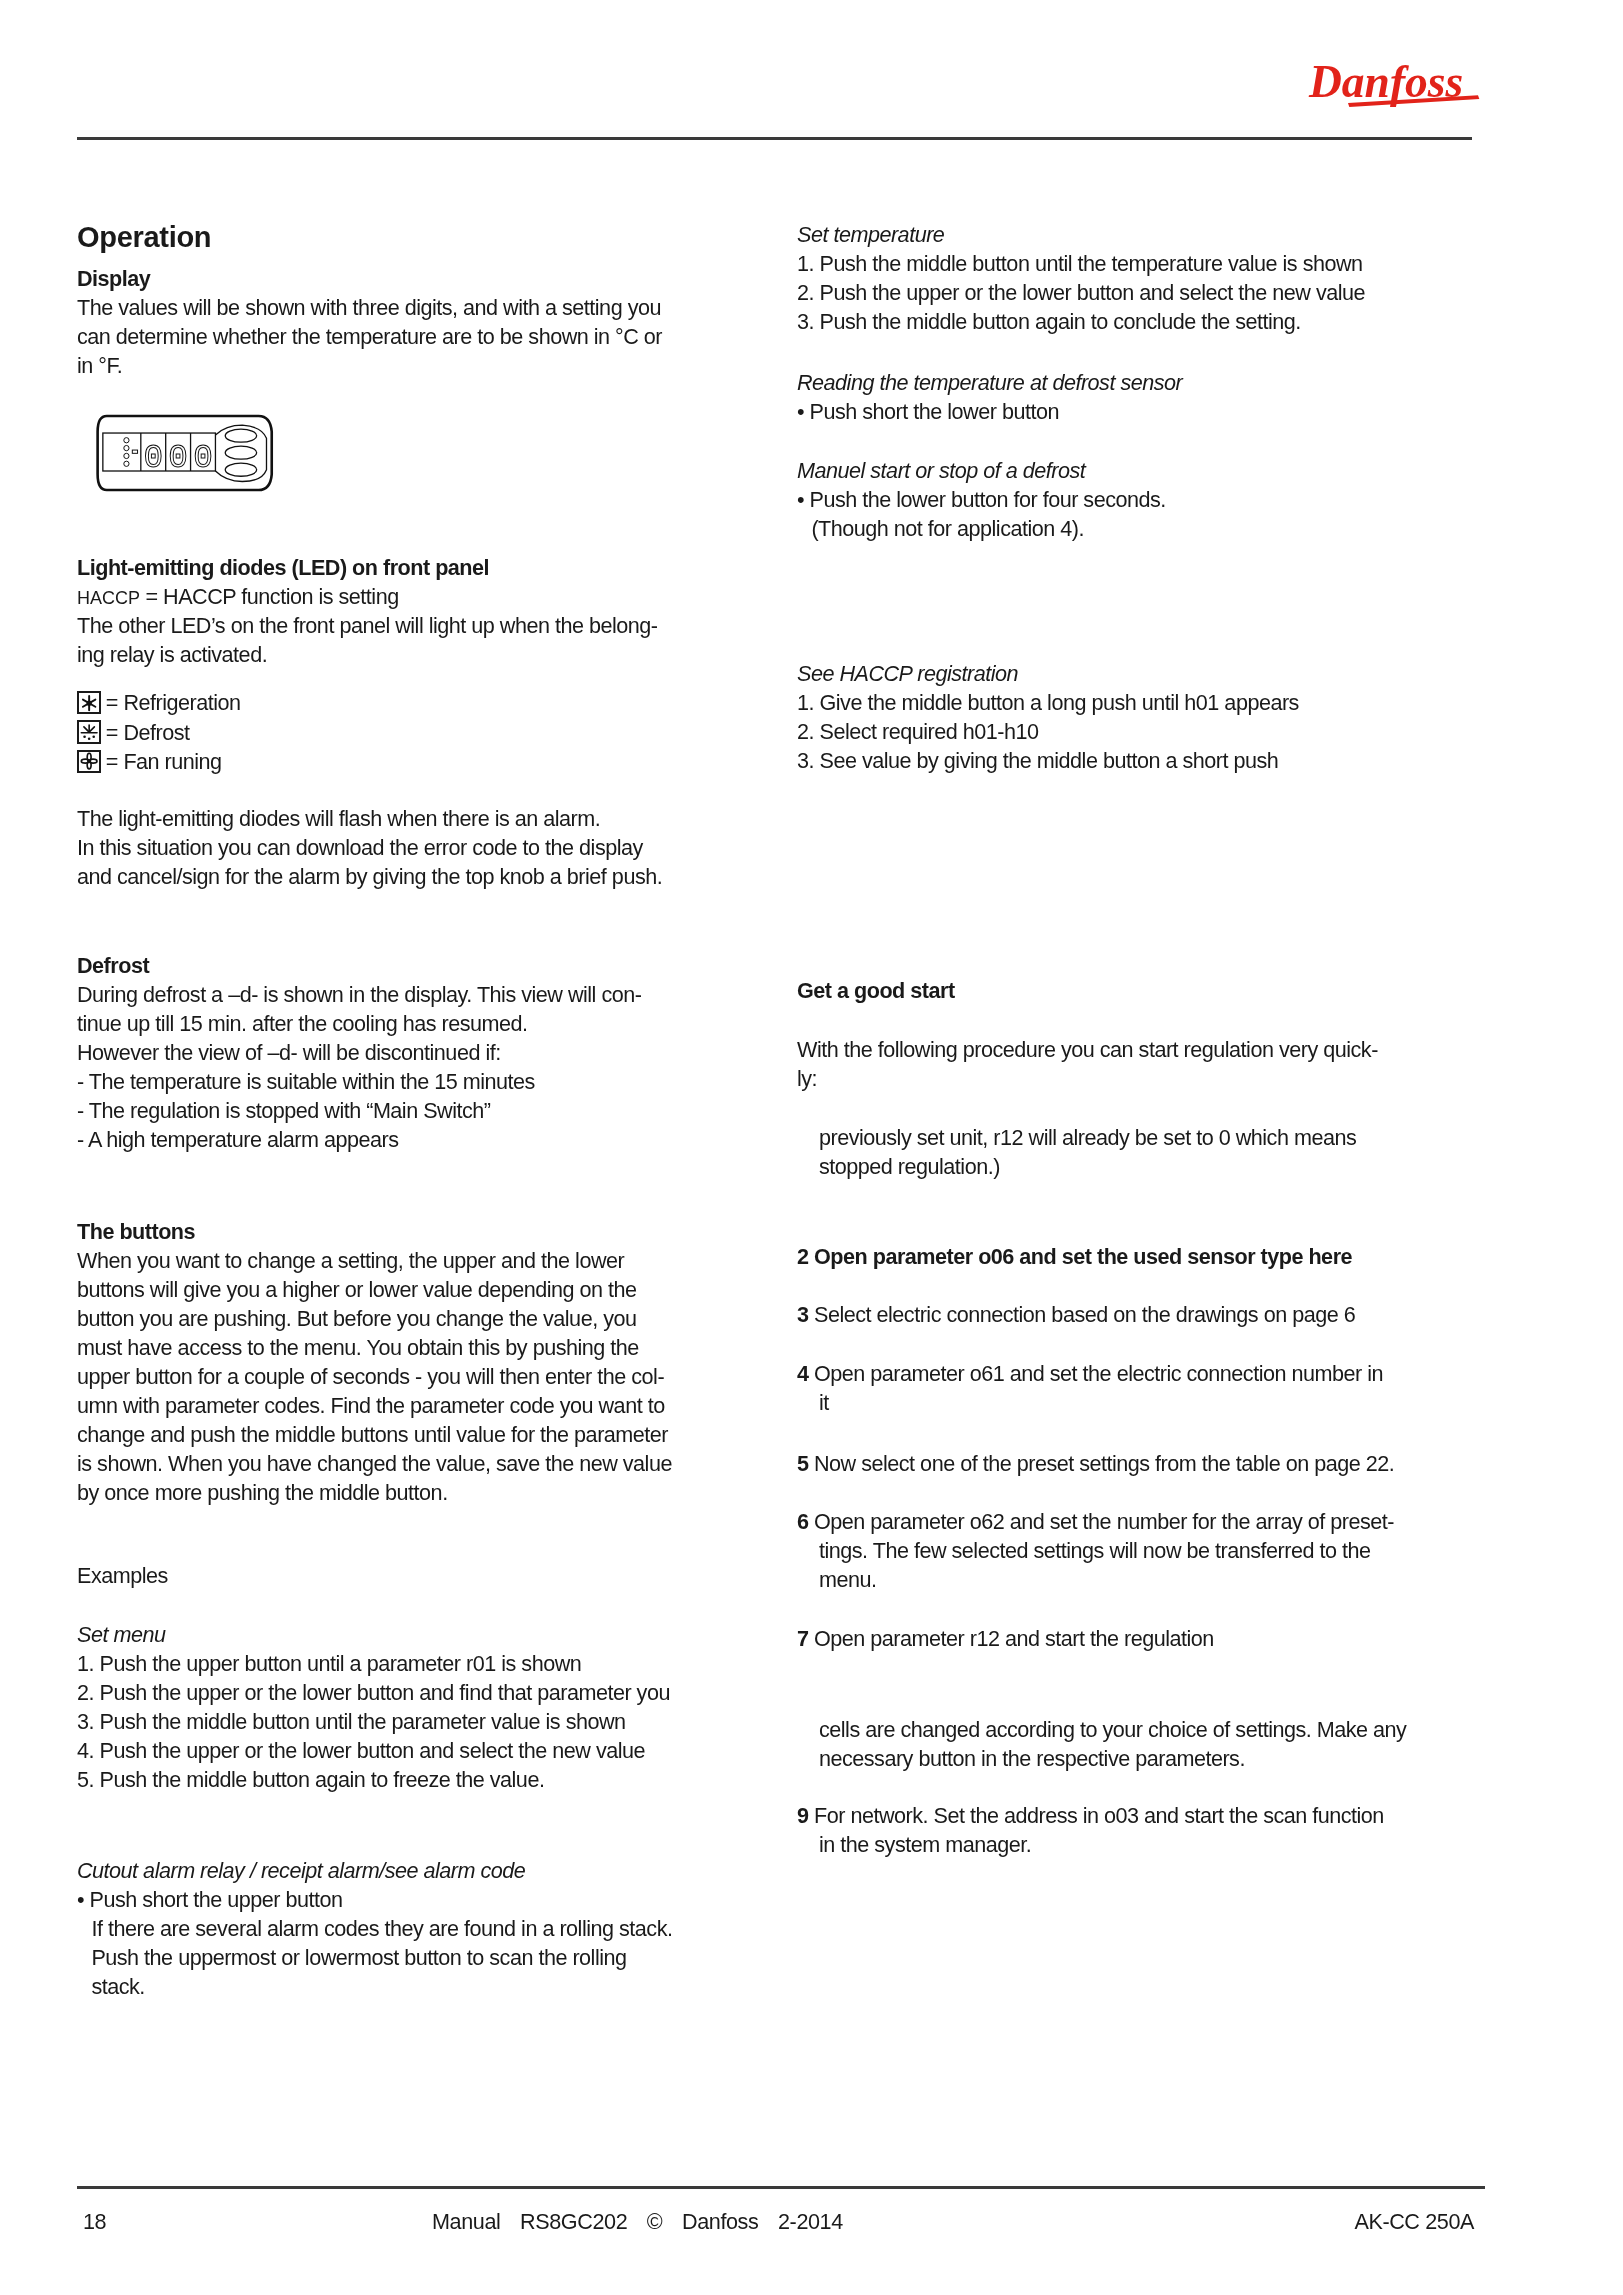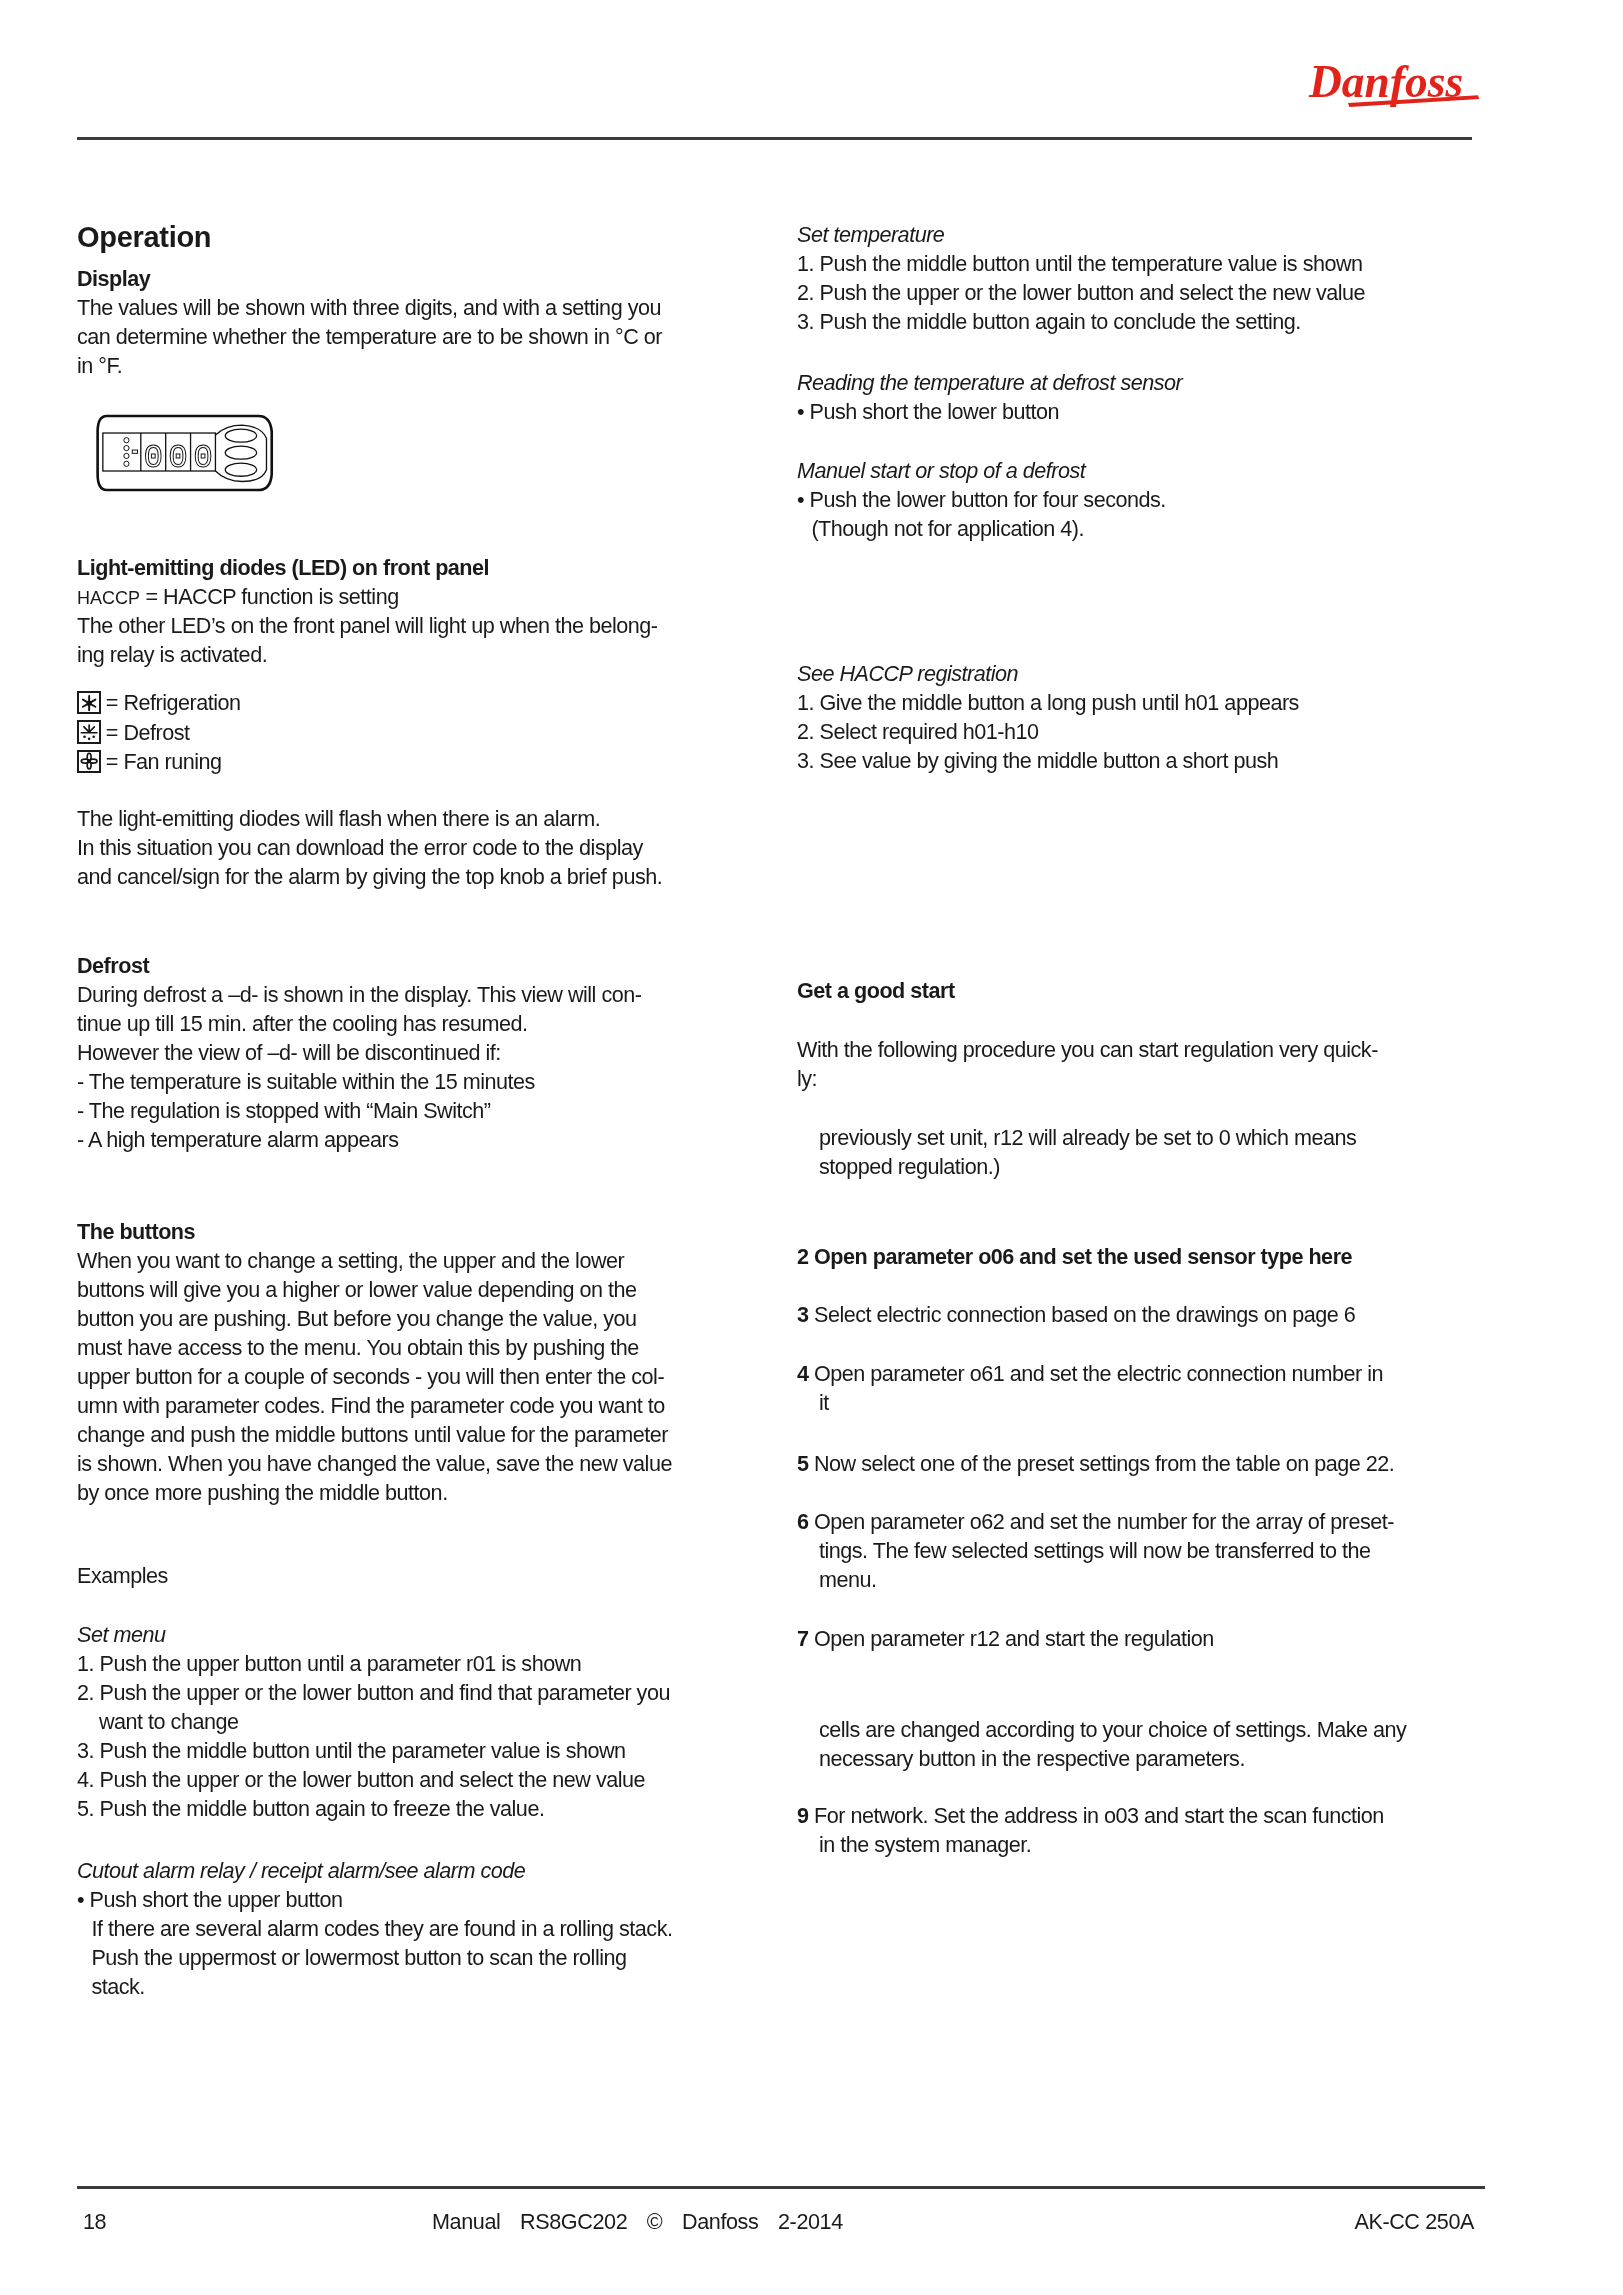--- a/index.html
+++ b/index.html
@@ -147,21 +147,20 @@
 </div>
 
 <div class="block left" style="top:1561px;">
   <div class="ln">Examples</div>
 </div>
 
 <div class="block left" style="top:1620px;">
   <div class="ln i">Set menu</div>
   <div class="ln">1. Push the upper button until a parameter r01 is shown</div>
   <div class="ln">2. Push the upper or the lower button and find that parameter you</div>
-  <div class="ln ind">want to change</div>
   <div class="ln">3. Push the middle button until the parameter value is shown</div>
   <div class="ln">4. Push the upper or the lower button and select the new value</div>
   <div class="ln">5. Push the middle button again to freeze the value.</div>
 </div>
 
 <div class="block left" style="top:1856px;">
   <div class="ln i">Cutout alarm relay / receipt alarm/see alarm code</div>
   <div class="ln">• Push short the upper button</div>
   <div class="ln ind2">If there are several alarm codes they are found in a rolling stack.</div>
   <div class="ln ind2">Push the uppermost or lowermost button to scan the rolling</div>

